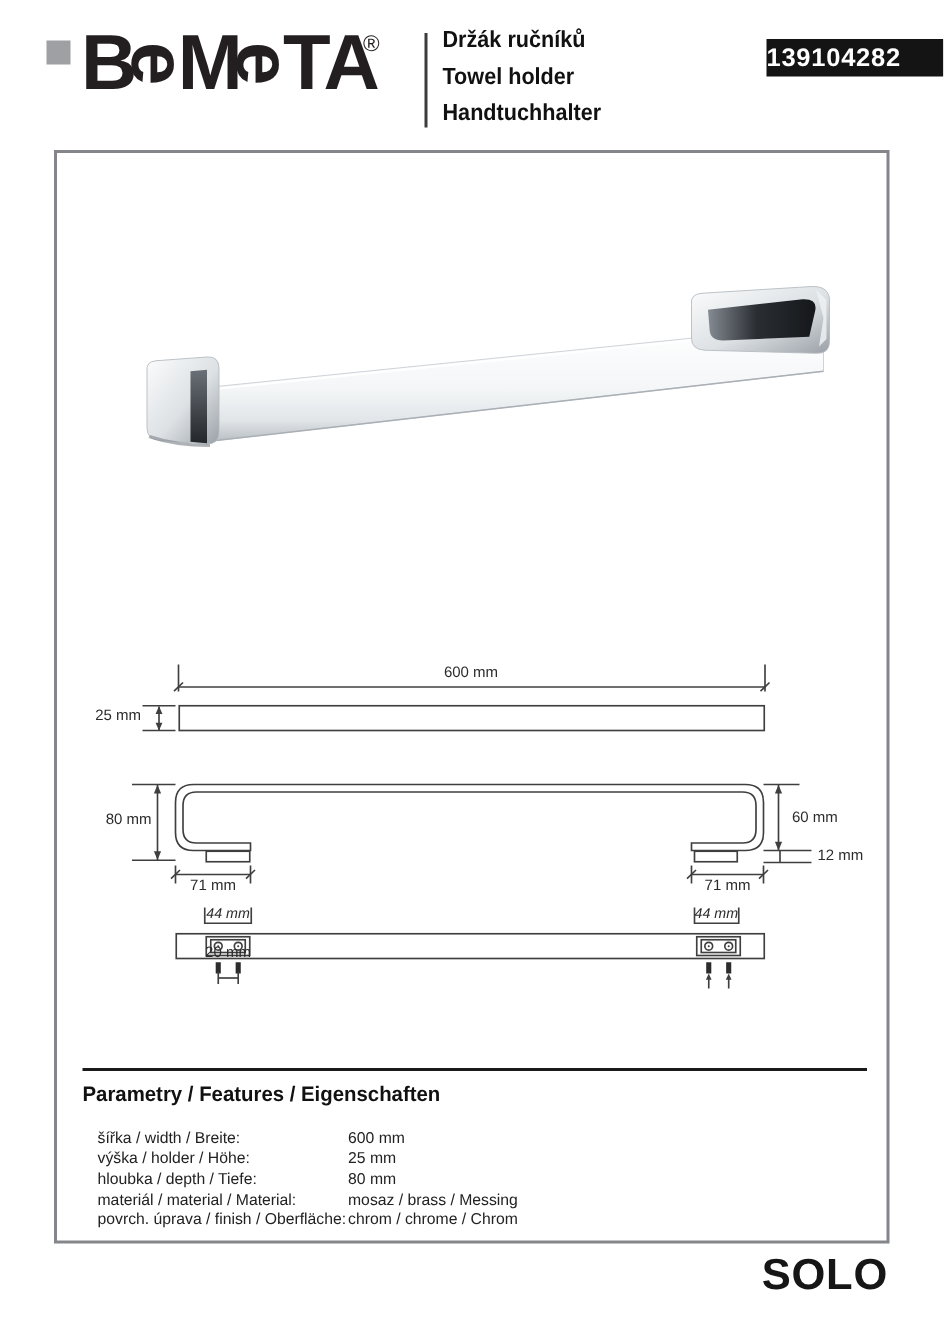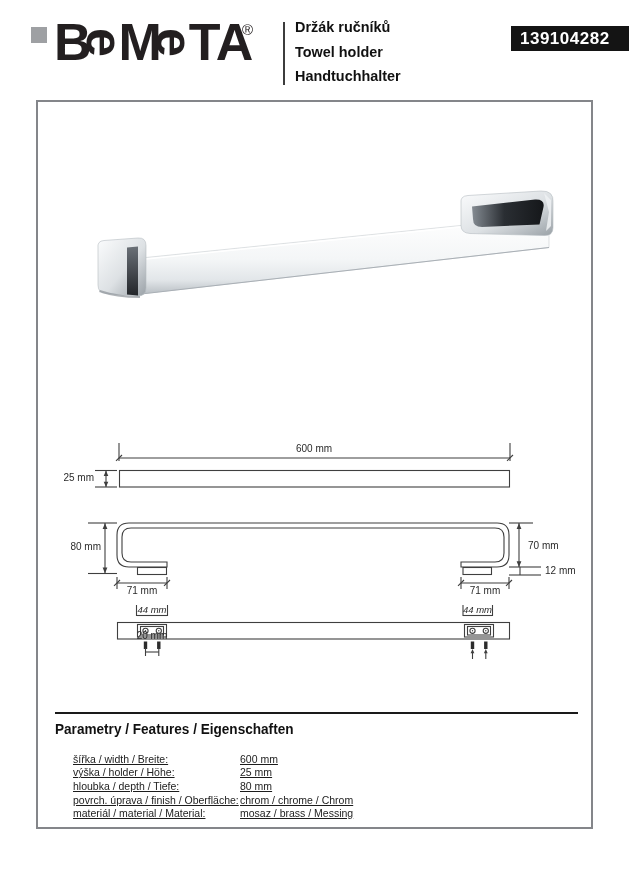--- a/index.html
+++ b/index.html
@@ -11,40 +11,40 @@
   .logo-text{position:absolute;left:54px;top:16px;font-size:52px;font-weight:bold;
              color:#231f20;letter-spacing:-1px;line-height:52px;white-space:nowrap;}
   .logo-text .rot-e{display:inline-block;transform:rotate(90deg);}
   .logo-reg{position:absolute;left:242px;top:21px;font-size:15px;color:#231f20;font-weight:normal;}
   .header-divider{position:absolute;left:283px;top:22px;width:2px;height:63px;background:#3c3c3c;}
   .titles{position:absolute;left:295px;top:15px;}
   .title-line{font-size:15.5px;font-weight:bold;line-height:24.6px;color:#111;
               transform:scaleX(0.93);transform-origin:left center;white-space:nowrap;}
   .code-box{position:absolute;left:511px;top:26px;width:118px;height:25px;background:#141414;}
   .code-box span{display:block;color:#fff;font-weight:bold;font-size:17px;line-height:25px;
-                 padding-left:9px;letter-spacing:0.5px;}
+                 letter-spacing:0.5px;}
 
   
   .main-box{position:absolute;left:36px;top:100px;width:557px;height:729px;
             border:2px solid #84868a;box-sizing:border-box;background:#fff;}
 
   
   .draw-layer{position:absolute;left:0;top:0;width:629px;height:895px;z-index:2;}
 
   
   .dim{position:absolute;z-index:3;font-size:10px;color:#2b2b2b;white-space:nowrap;}
   .dim.c{text-align:center;}
   .dim.r{text-align:right;}
   .dim.s{font-size:9.5px;font-style:italic;}
 
   
   .param-rule{position:absolute;left:55px;top:712px;width:523px;height:2px;background:#1a1a1a;z-index:3;}
   .param-heading{position:absolute;left:55px;top:721px;font-size:14px;font-weight:bold;color:#111;
                  transform:scaleX(0.97);transform-origin:left center;z-index:3;white-space:nowrap;}
-  .param-table{position:absolute;left:73px;top:752px;z-index:3;text-decoration:underline;}
+  .param-table{position:absolute;left:65px;top:752px;z-index:3;}
   .param-row{display:flex;height:13.6px;align-items:center;}
   .param-label{width:167px;font-size:10.5px;color:#222;}
   .param-value{font-size:10.5px;color:#222;}
 
   
   .series-name{position:absolute;right:37px;top:834px;font-size:29px;font-weight:bold;
                letter-spacing:0.5px;color:#161616;z-index:3;}
 </style>
 </head>
 <body>
@@ -190,21 +190,21 @@
       <line x1="472.5" y1="652.5" x2="472.5" y2="659"></line>
       <polygon points="472.5,649 470.6,653.2 474.4,653.2" fill="#3f3f3f" stroke="none"></polygon>
       <line x1="485.8" y1="652.5" x2="485.8" y2="659"></line>
       <polygon points="485.8,649 483.9,653.2 487.7,653.2" fill="#3f3f3f" stroke="none"></polygon>
     </g>
   </svg>
 
   <div class="dim c" style="left:264px;top:443px;width:100px;">600 mm</div>
   <div class="dim r" style="left:56px;top:472px;width:38px;">25 mm</div>
   <div class="dim r" style="left:58px;top:541px;width:43px;">80 mm</div>
-  <div class="dim" style="left:528px;top:540px;width:44px;">70 mm</div>
+  <div class="dim" style="left:528px;top:540px;width:44px;">60 mm</div>
   <div class="dim" style="left:545px;top:565px;width:44px;">12 mm</div>
   <div class="dim c" style="left:117px;top:585px;width:50px;">71 mm</div>
   <div class="dim c" style="left:460px;top:585px;width:50px;">71 mm</div>
   <div class="dim c s" style="left:127px;top:604px;width:50px;">44 mm</div>
   <div class="dim c s" style="left:452.5px;top:604px;width:50px;">44 mm</div>
   <div class="dim c" style="left:127px;top:630px;width:50px;">20 mm</div>
 
   <div class="param-rule"></div>
   <div class="param-heading">Parametry / Features / Eigenschaften</div>
   <div class="param-table">
@@ -214,23 +214,24 @@
     </div>
     <div class="param-row">
       <div class="param-label">výška / holder / Höhe:</div>
       <div class="param-value">25 mm</div>
     </div>
     <div class="param-row">
       <div class="param-label">hloubka / depth / Tiefe:</div>
       <div class="param-value">80 mm</div>
     </div>
     <div class="param-row">
+      <div class="param-label">materiál / material / Material:</div>
+      <div class="param-value">mosaz / brass / Messing</div>
+    </div>
+    <div class="param-row">
       <div class="param-label">povrch. úprava / finish / Oberfläche:</div>
       <div class="param-value">chrom / chrome / Chrom</div>
     </div>
-    <div class="param-row">
-      <div class="param-label">materiál / material / Material:</div>
-      <div class="param-value">mosaz / brass / Messing</div>
-    </div>
   </div>
 
+  <div class="series-name">SOLO</div>
 
 </div>
 
 </body></html>

